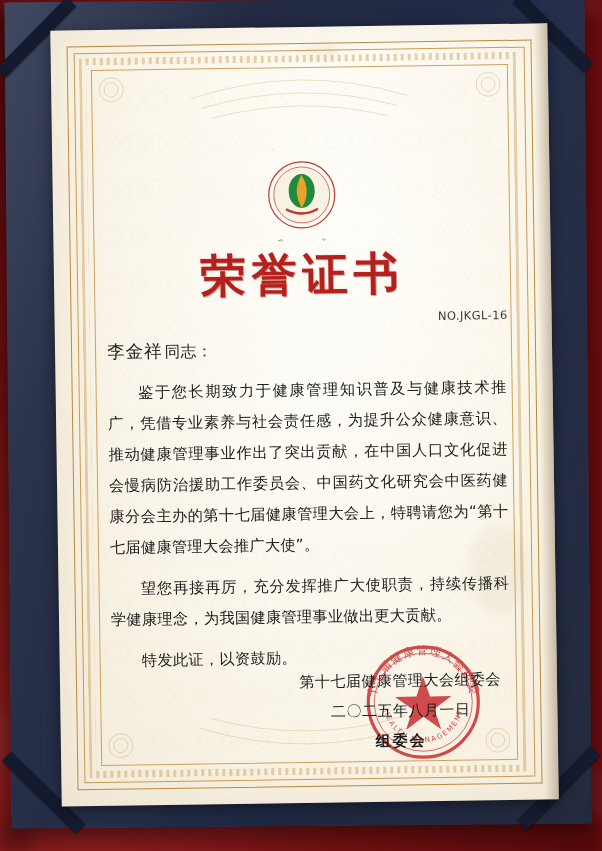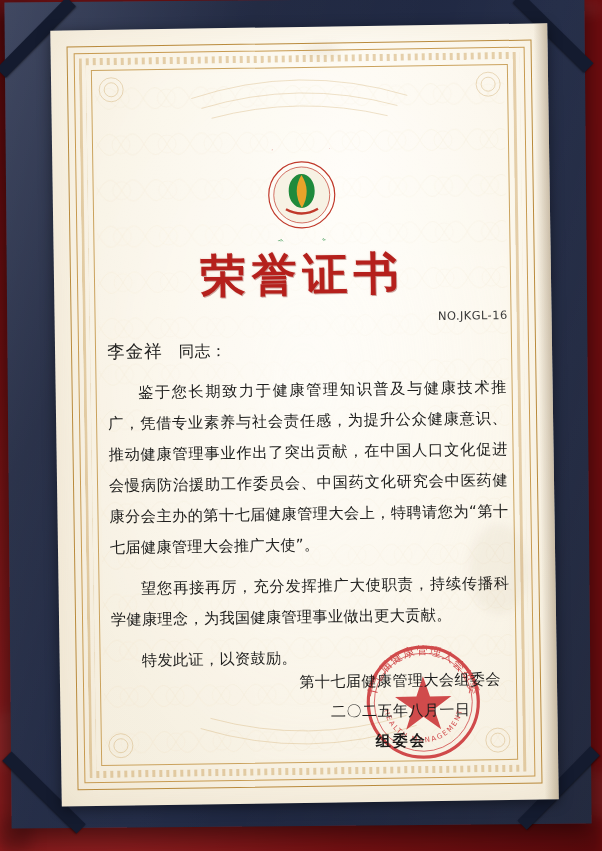--- a/index.html
+++ b/index.html
@@ -174,21 +174,21 @@
     font-size: 16.5px;
     margin-bottom: 14px;
     letter-spacing: 0.5px;
   }
   #salutation .name {
     font-weight: normal;
     font-size: 17.5px;
     letter-spacing: 1px;
   }
   #salutation .honorific {
-    margin-left: 16px;
+    margin-left: 2px;
     font-size: 15.5px;
   }
   .para {
     font-size: 15.2px;
     line-height: 31px;
     text-align: justify;
     text-justify: inter-ideograph;
     text-indent: 2em;
     margin: 0 0 10px 0;
     letter-spacing: 0.3px;

